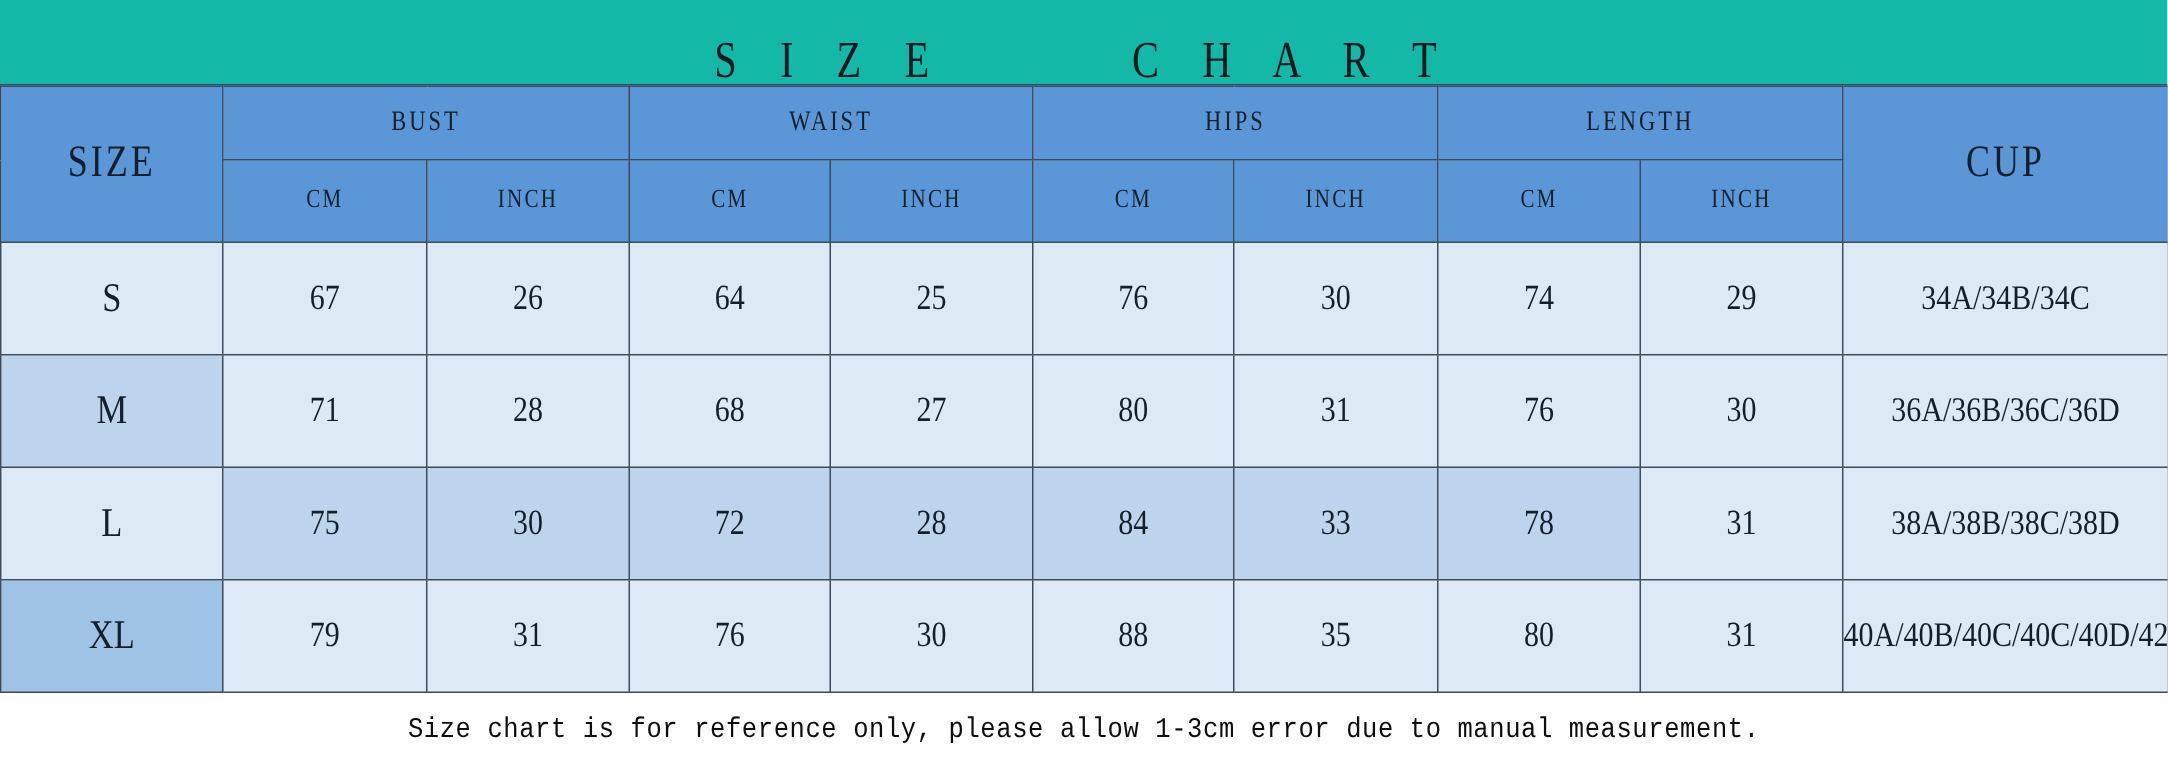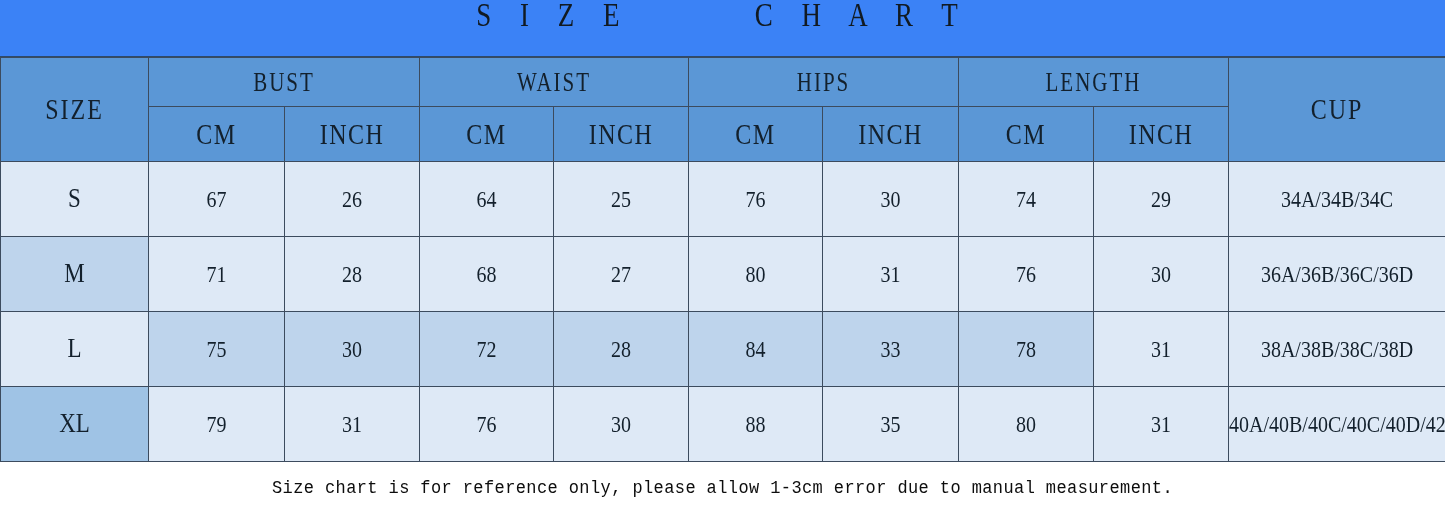--- a/index.html
+++ b/index.html
@@ -18,23 +18,23 @@
     width: 1445px;
     height: 512px;
     box-sizing: border-box;
     position: relative;
     background: #ffffff;
   }
 
   
   .title-bar {
     height: 57px;
-    background: #3b82f6;
+    background: #14b8a6;
     display: flex;
-    align-items: flex-start;
+    align-items: flex-end;
     justify-content: center;
     box-sizing: border-box;
     border-bottom: 1px solid #2d4a6b;
   }
   .title-text {
     font-family: "Liberation Serif", "DejaVu Serif", serif;
     font-size: 27px;
     color: #111a22;
     letter-spacing: 11px;
     white-space: pre;
@@ -61,26 +61,26 @@
   }
 
   
   .hdr {
     background: #5B97D6;
     font-family: "Liberation Serif", "DejaVu Serif", serif;
     color: #0f1b27;
   }
   .hdr-group {
     height: 48px;
-    font-size: 21px;
+    font-size: 15px;
     letter-spacing: 2px;
   }
   .hdr-sub {
     height: 54px;
-    font-size: 24px;
+    font-size: 14px;
     letter-spacing: 1.5px;
     font-weight: 700;
   }
   .hdr-span {
     font-size: 24px;
     letter-spacing: 2px;
   }
   .hdr-group span, .hdr-sub span, .hdr-span span {
     display: inline-block;
     transform: scaleY(1.25);

